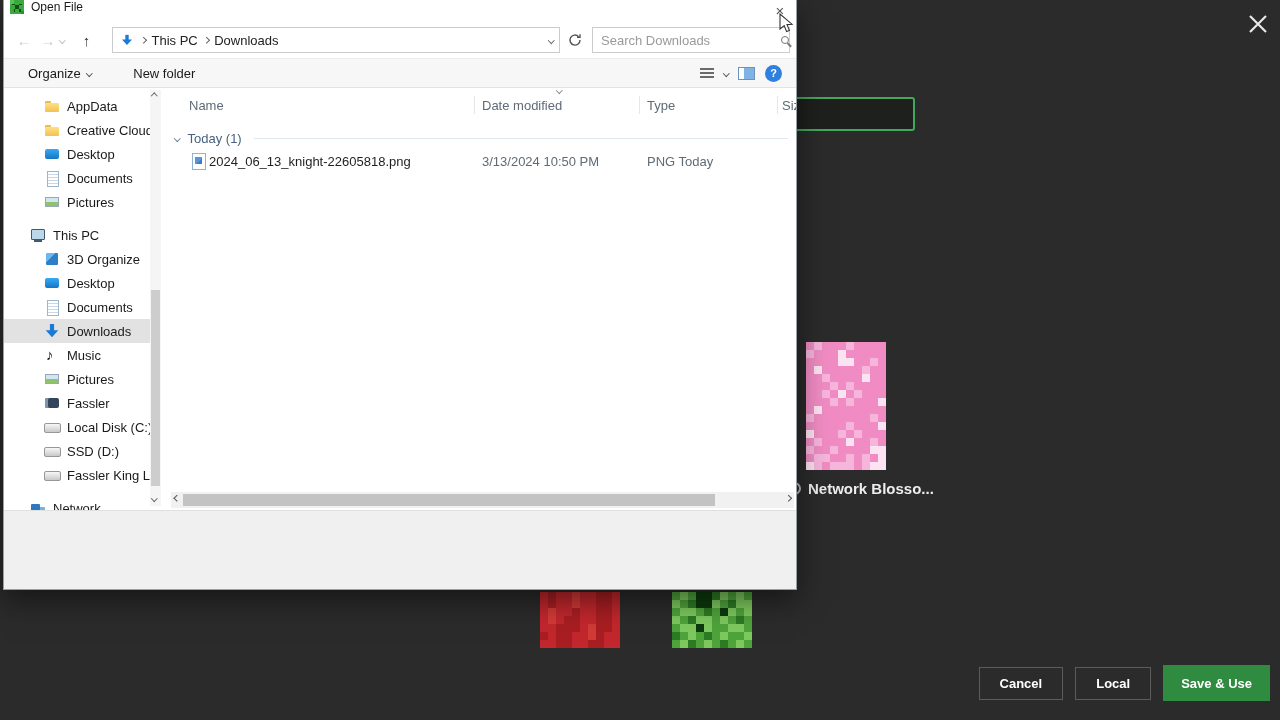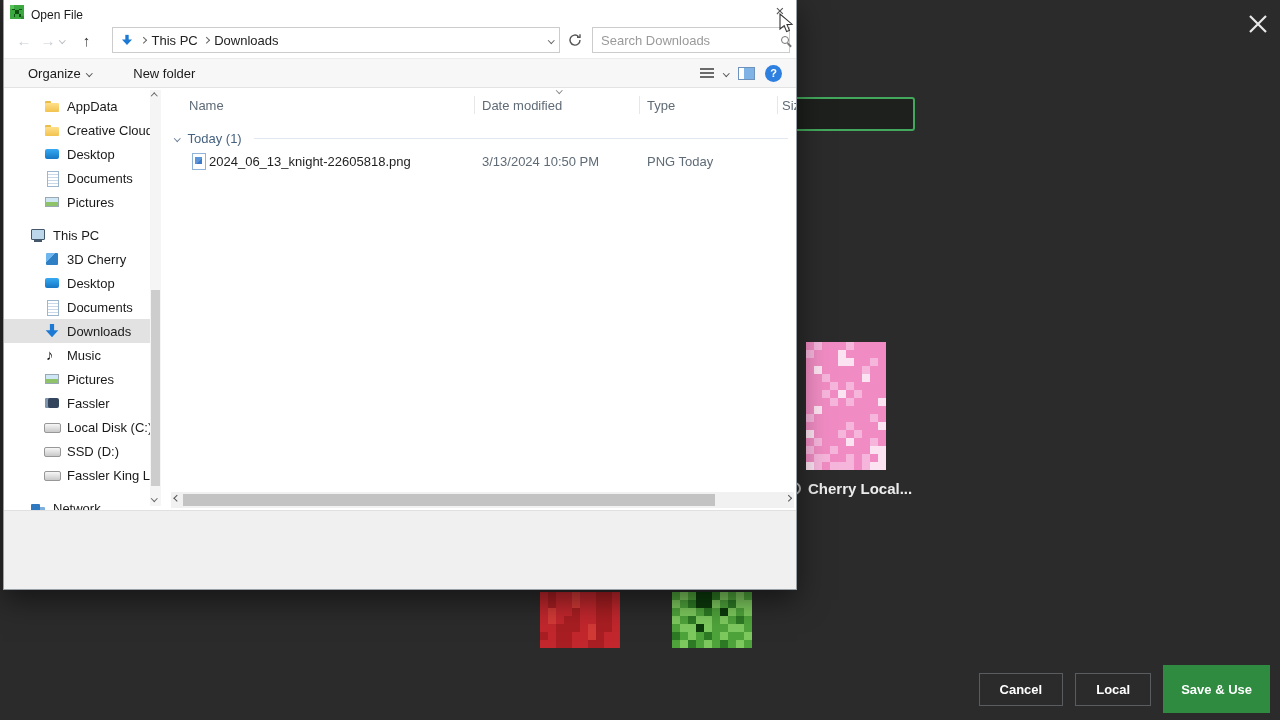--- a/index.html
+++ b/index.html
@@ -18,26 +18,26 @@
   .green-box{position:absolute;left:793px;top:97px;width:122px;height:34px;border:2px solid #43a85c;border-radius:3px;background:#1d201d;}
   .texture{display:grid;position:absolute;}
   .tex-cherry{left:806px;top:342px;grid-template-columns:repeat(10,8px);grid-auto-rows:8px;}
   .tex-red{left:540px;top:592px;grid-template-columns:repeat(10,8px);grid-auto-rows:8px;}
   .tex-green{left:672px;top:592px;grid-template-columns:repeat(10,8px);grid-auto-rows:8px;}
   .cape-caption{position:absolute;left:788px;top:480px;display:flex;align-items:center;gap:7px;color:#ededed;}
   .radio{width:13px;height:13px;border:2px solid #bdbdbd;border-radius:50%;flex:none;}
   .cape-caption span.lbl{font-size:15px;font-weight:600;}
   .app-buttons{position:absolute;right:10px;top:665px;display:flex;align-items:center;gap:12px;}
   .btn-dark{background:transparent;border:1px solid #5a5d60;color:#fff;font-family:inherit;font-weight:700;font-size:13px;padding:0 20px;height:33px;cursor:pointer;}
-  .btn-green{background:#2e8b40;border:none;color:#fff;font-family:inherit;font-weight:700;font-size:13px;padding:0 18px;height:48px;cursor:pointer;}
+  .btn-green{background:#2e8b40;border:none;color:#fff;font-family:inherit;font-weight:700;font-size:13px;padding:0 18px;height:36px;cursor:pointer;}
 
   
   .dialog{position:absolute;left:3px;top:0;width:794px;height:590px;background:#fff;z-index:10;
           border:1px solid #98a0a6;border-top:none;box-shadow:0 10px 28px rgba(0,0,0,.5);overflow:hidden;font-size:13px;color:#1a1a1a;}
-  .titlebar{position:absolute;left:0;top:0;right:0;height:22px;display:flex;align-items:flex-end;background:#fff;}
+  .titlebar{position:absolute;left:0;top:0;right:0;height:22px;display:flex;align-items:flex-start;background:#fff;}
   .titlebar .app-ico{margin:0 7px 0 6px;}
   .titlebar .t{font-size:12px;color:#1a1a1a;}
   .title-close{position:absolute;right:6px;top:2px;width:20px;height:18px;text-align:center;font-size:15px;color:#555;line-height:17px;cursor:pointer;}
 
   .navbar{position:absolute;left:0;top:22px;right:0;height:36px;background:#fff;display:flex;align-items:center;}
   .nav-btn{width:24px;height:24px;display:flex;align-items:center;justify-content:center;font-size:15px;}
   .nav-btn.disabled{color:#c9ced4;}
   .nav-up{color:#3a3a3a;margin-left:10px;}
   .addr{position:absolute;left:108px;top:5px;width:448px;height:26px;border:1px solid #ccc;background:#fff;display:flex;align-items:center;padding:0 6px;gap:6px;color:#222;}
   .addr .crumb{cursor:pointer;}
@@ -276,21 +276,21 @@
       <div style="background: rgb(246, 181, 219);"></div>
       <div style="background: rgb(246, 181, 219);"></div>
       <div style="background: rgb(240, 140, 195);"></div>
       <div style="background: rgb(246, 181, 219);"></div>
       <div style="background: rgb(252, 227, 241);"></div>
       <div style="background: rgb(252, 227, 241);"></div>
     </div>
 
   <div class="cape-caption">
     <span class="radio"></span>
-    <span class="lbl">Cherry Local...</span>
+    <span class="lbl">Network Blosso...</span>
   </div>
 
   <div class="texture tex-red">
       <div style="background: rgb(193, 39, 45);"></div>
       <div style="background: rgb(168, 30, 34);"></div>
       <div style="background: rgb(193, 39, 45);"></div>
       <div style="background: rgb(193, 39, 45);"></div>
       <div style="background: rgb(210, 58, 54);"></div>
       <div style="background: rgb(193, 39, 45);"></div>
       <div style="background: rgb(193, 39, 45);"></div>
@@ -519,21 +519,21 @@
         <div class="sb-item level-2">
           <span class="ico ico-picture"></span>
           <span>Pictures</span>
         </div>
         <div class="sb-item level-1 group-start">
           <span class="ico ico-computer"></span>
           <span>This PC</span>
         </div>
         <div class="sb-item level-2">
           <span class="ico ico-cube"></span>
-          <span>3D Cherry</span>
+          <span>3D Organize</span>
         </div>
         <div class="sb-item level-2">
           <span class="ico ico-desktop"></span>
           <span>Desktop</span>
         </div>
         <div class="sb-item level-2">
           <span class="ico ico-document"></span>
           <span>Documents</span>
         </div>
         <div class="sb-item level-2 selected">

